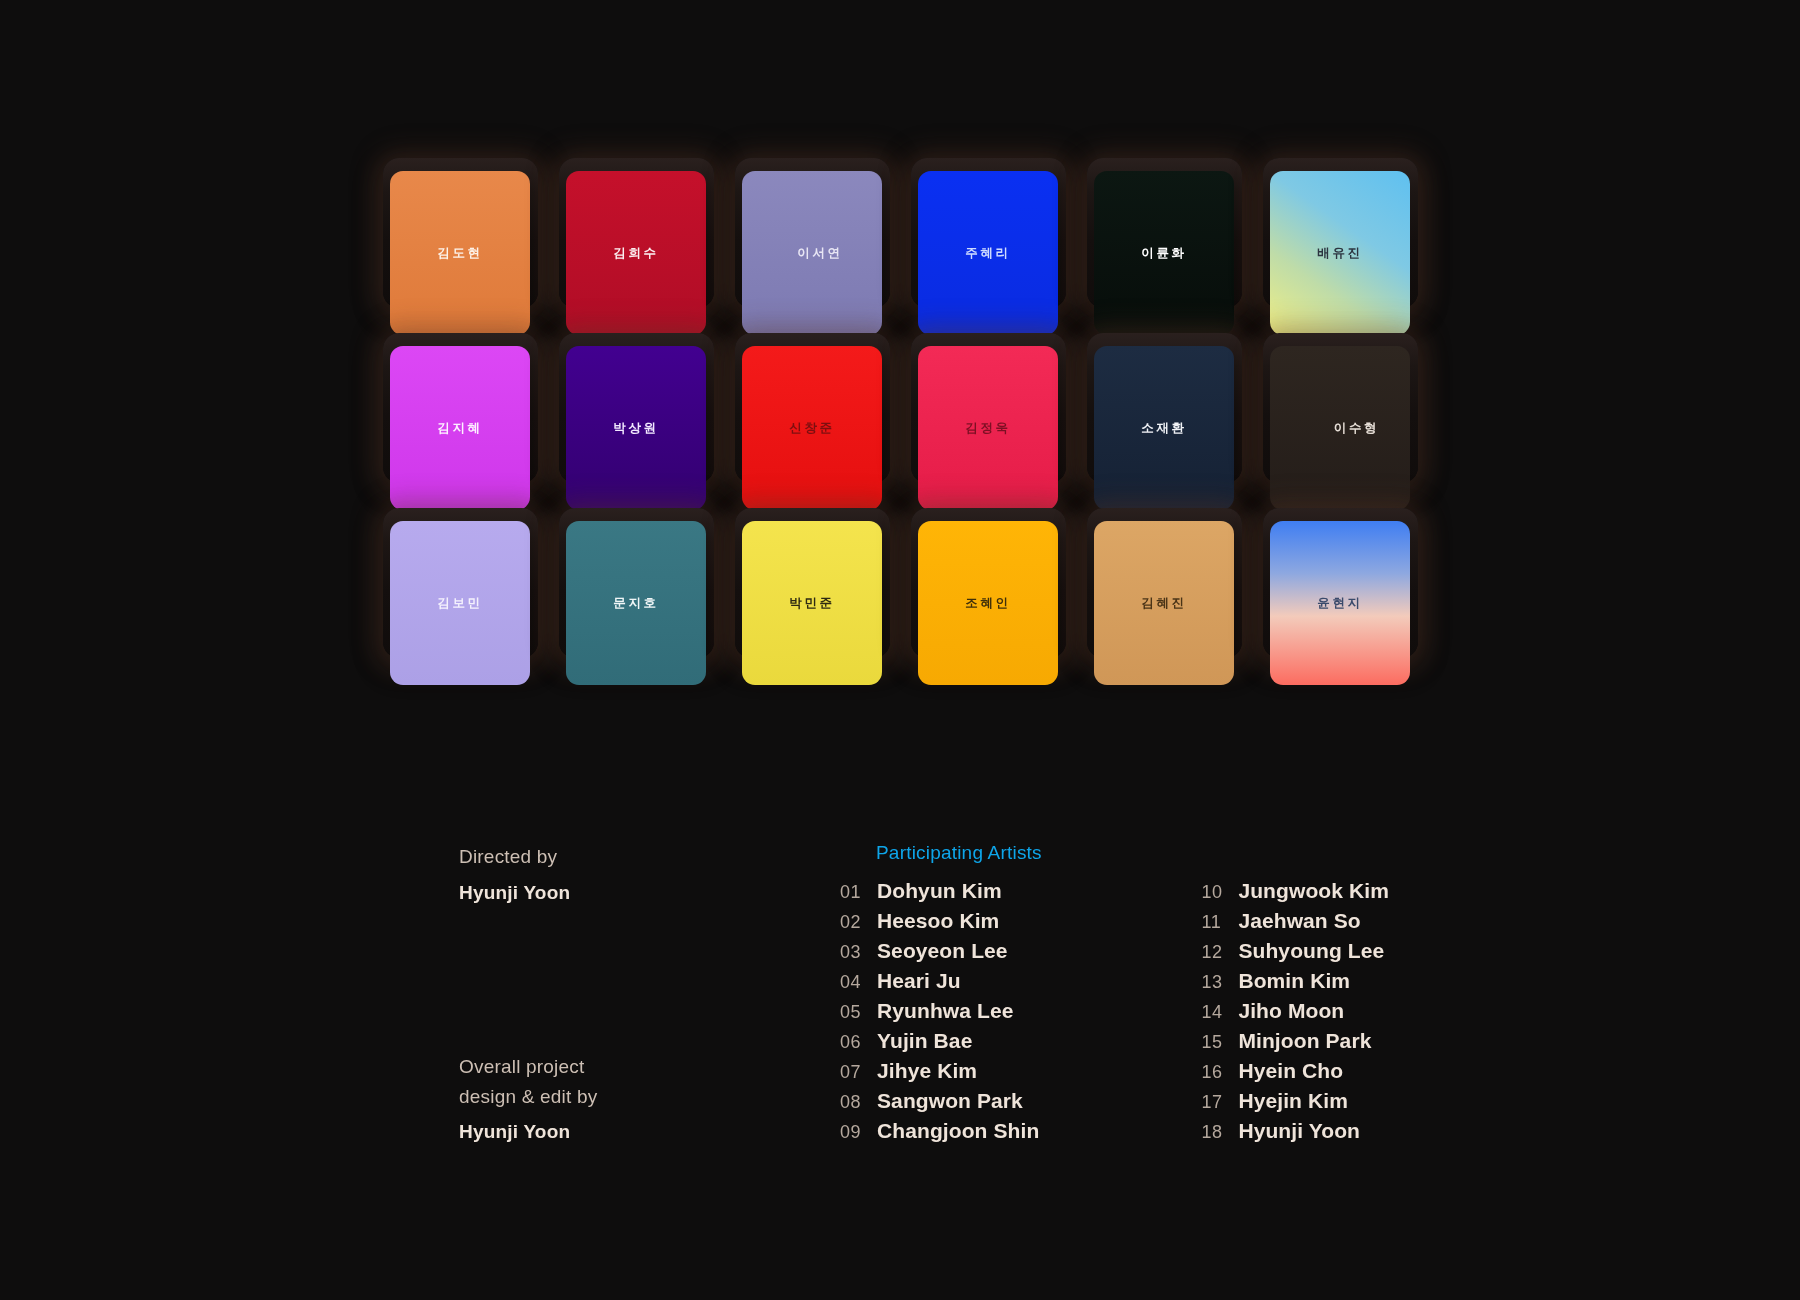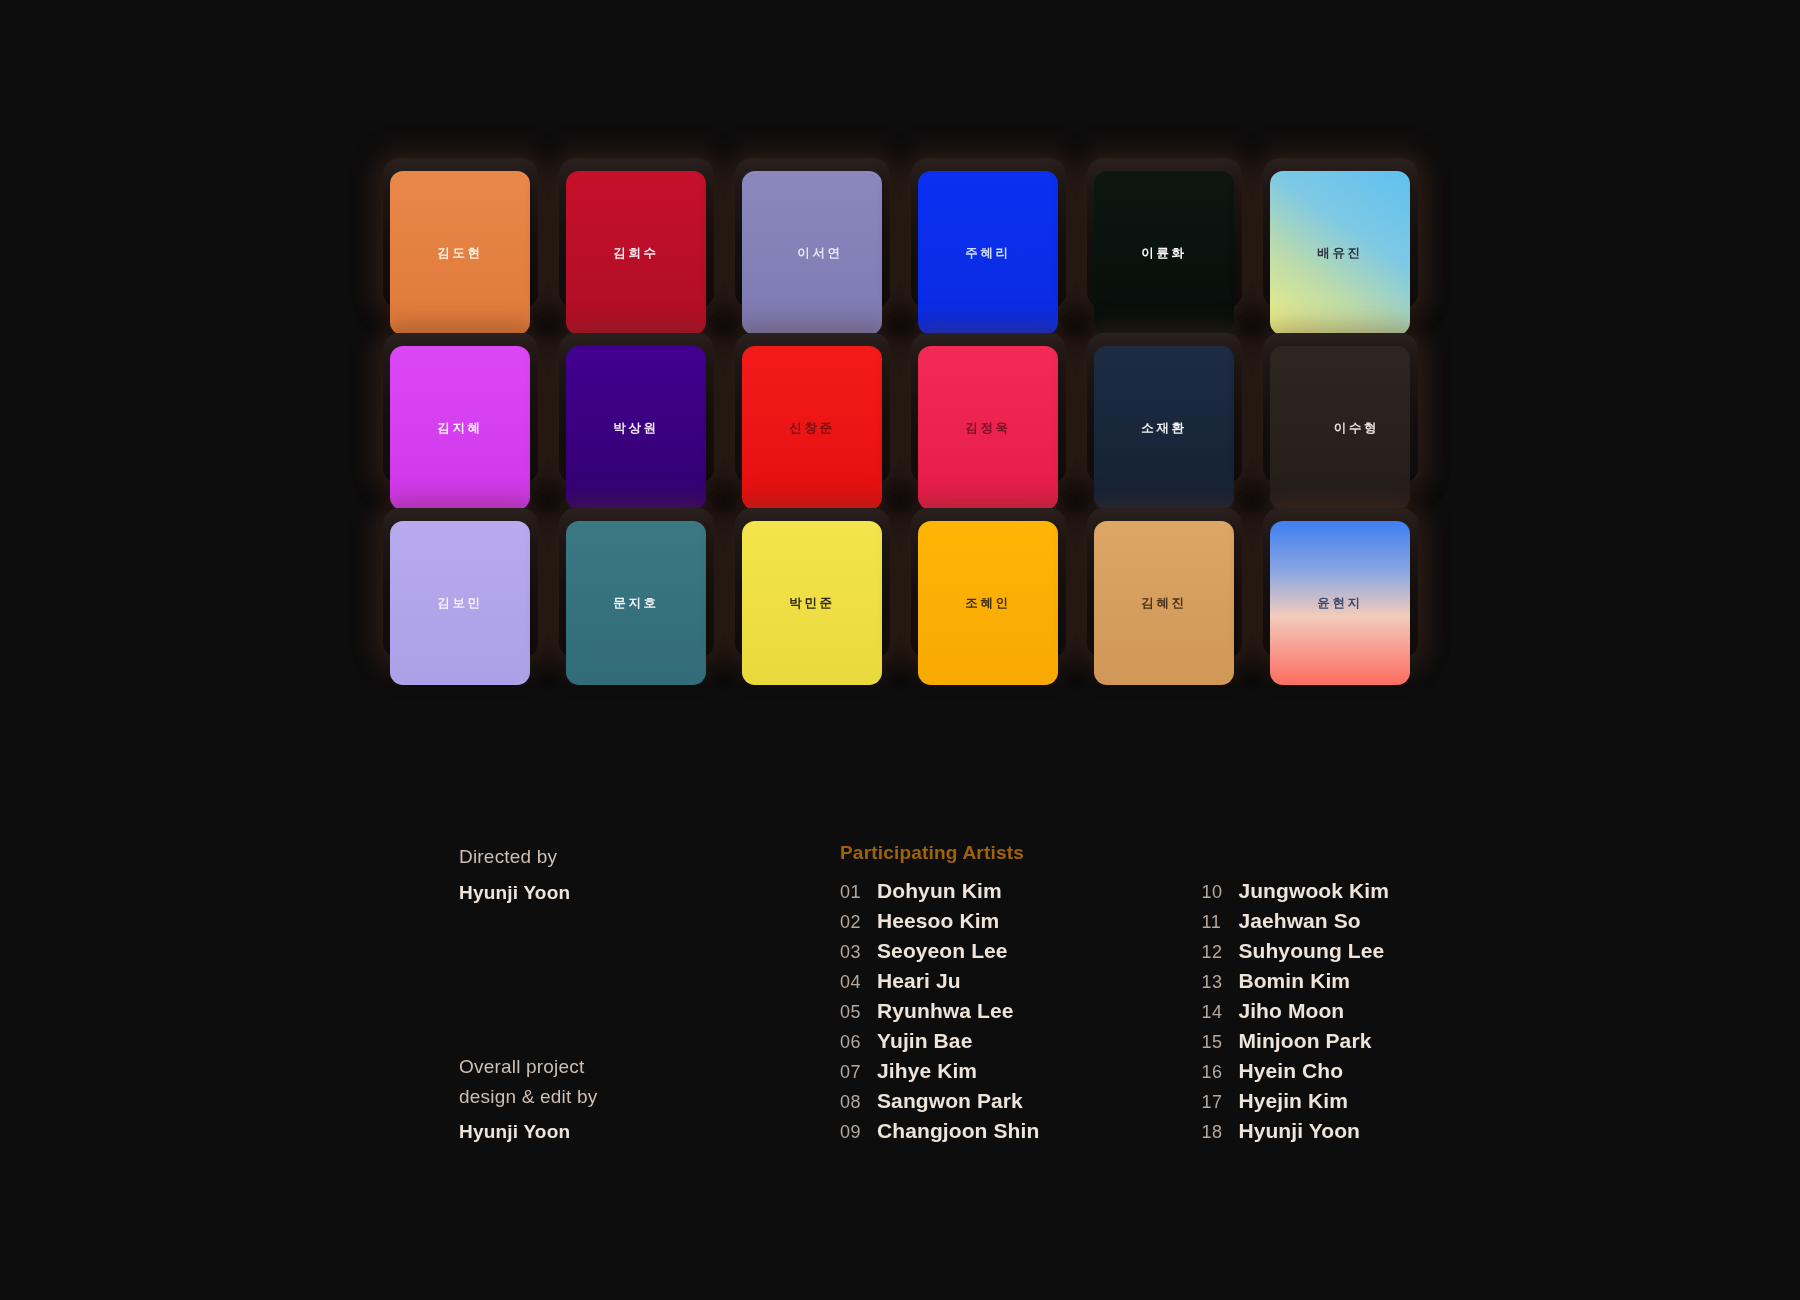--- a/index.html
+++ b/index.html
@@ -107,24 +107,25 @@
 
   
   #artists {
     position: absolute;
     left: 840px;
     top: 22px;
   }
 
   #artists-heading {
     font-size: 19px;
-    font-weight: 700;
-    color: #a16207;
+    font-weight: 400;
+    color: #0ea5e9;
     letter-spacing: 0.2px;
     white-space: nowrap;
+    margin-left: 36px;
   }
 
   .artist-columns {
     display: flex;
     margin-top: 15px;
   }
 
   .artist-col { display: flex; flex-direction: column; justify-content: flex-end; }
   #artist-col-2 { margin-left: 162px; margin-top: -2px; }
 

